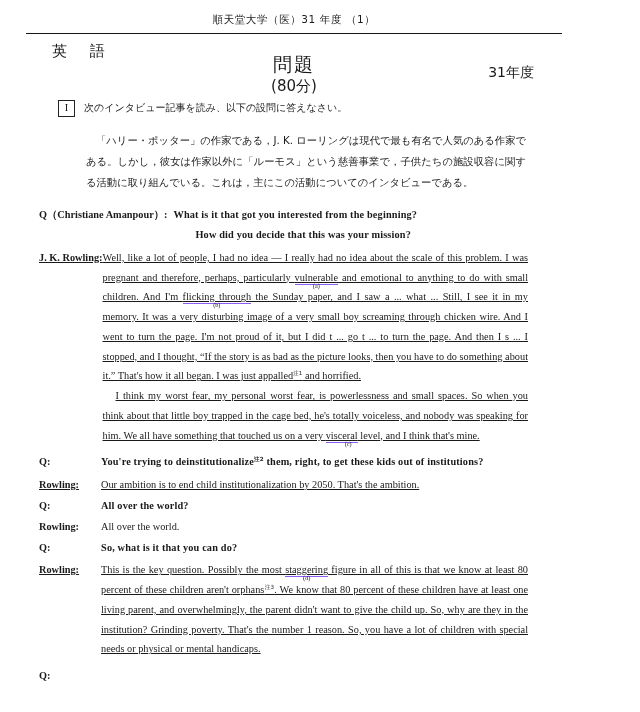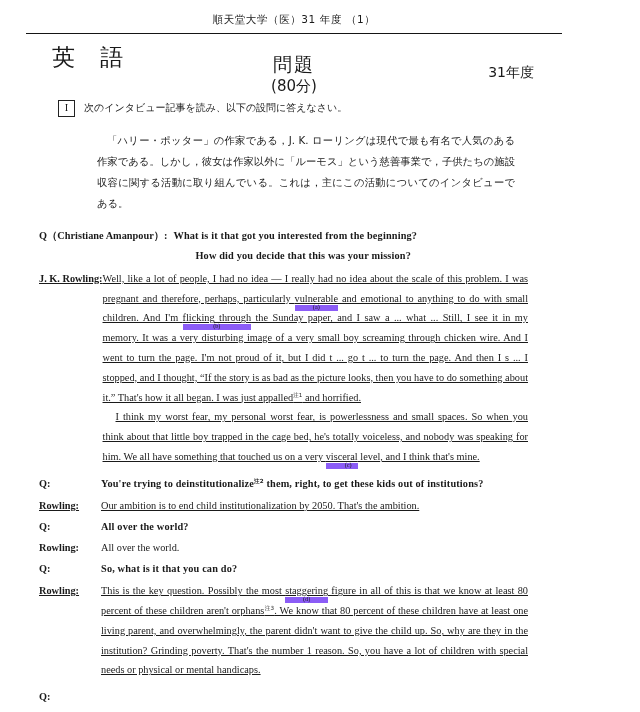--- a/index.html
+++ b/index.html
@@ -40,21 +40,21 @@
   
   .titleblock {
     position: relative;
     height: 62px;
     margin: 0 26px;
   }
   .subject {
     position: absolute;
     left: 26px;
     top: 8px;
-    font-size: 23px;
+    font-size: 15px;
     letter-spacing: 9px;
     font-family: "DejaVu Sans", "Liberation Sans", sans-serif;
     font-weight: 400;
   }
   .centerhead {
     position: absolute;
     left: 0;
     right: 0;
     top: 21px;
     text-align: center;
@@ -107,21 +107,21 @@
 
   
   .jp-intro {
     margin: 13px 62px 0 86px;
     font-size: 10.3px;
     font-family: "DejaVu Sans", "Liberation Sans", sans-serif;
     line-height: 2.05;
     text-align: justify;
     text-justify: inter-character;
   }
-  .jp-intro p { margin: 11px; text-indent: 10px; }
+  .jp-intro p { margin: 0; text-indent: 10px; }
 
   
   .dialogue {
     margin: 12px 60px 0 39px;
   }
   .turn {
     display: flex;
     align-items: flex-start;
     margin-bottom: 1px;
   }
@@ -147,21 +147,21 @@
     letter-spacing: 0.15px;
   }
   .a-text { font-weight: normal; }
 
   
   .just { text-align: justify; }
 
   
   .ann {
     position: relative;
-    border-bottom: 6px solid #8b5cf6;
+    border-bottom: 1px solid #8b5cf6;
     padding-bottom: 1px;
     white-space: nowrap;
   }
   .ann .mark {
     position: absolute;
     left: 50%;
     transform: translateX(-50%);
     top: 11px;
     font-size: 6.2px;
     font-weight: normal;

